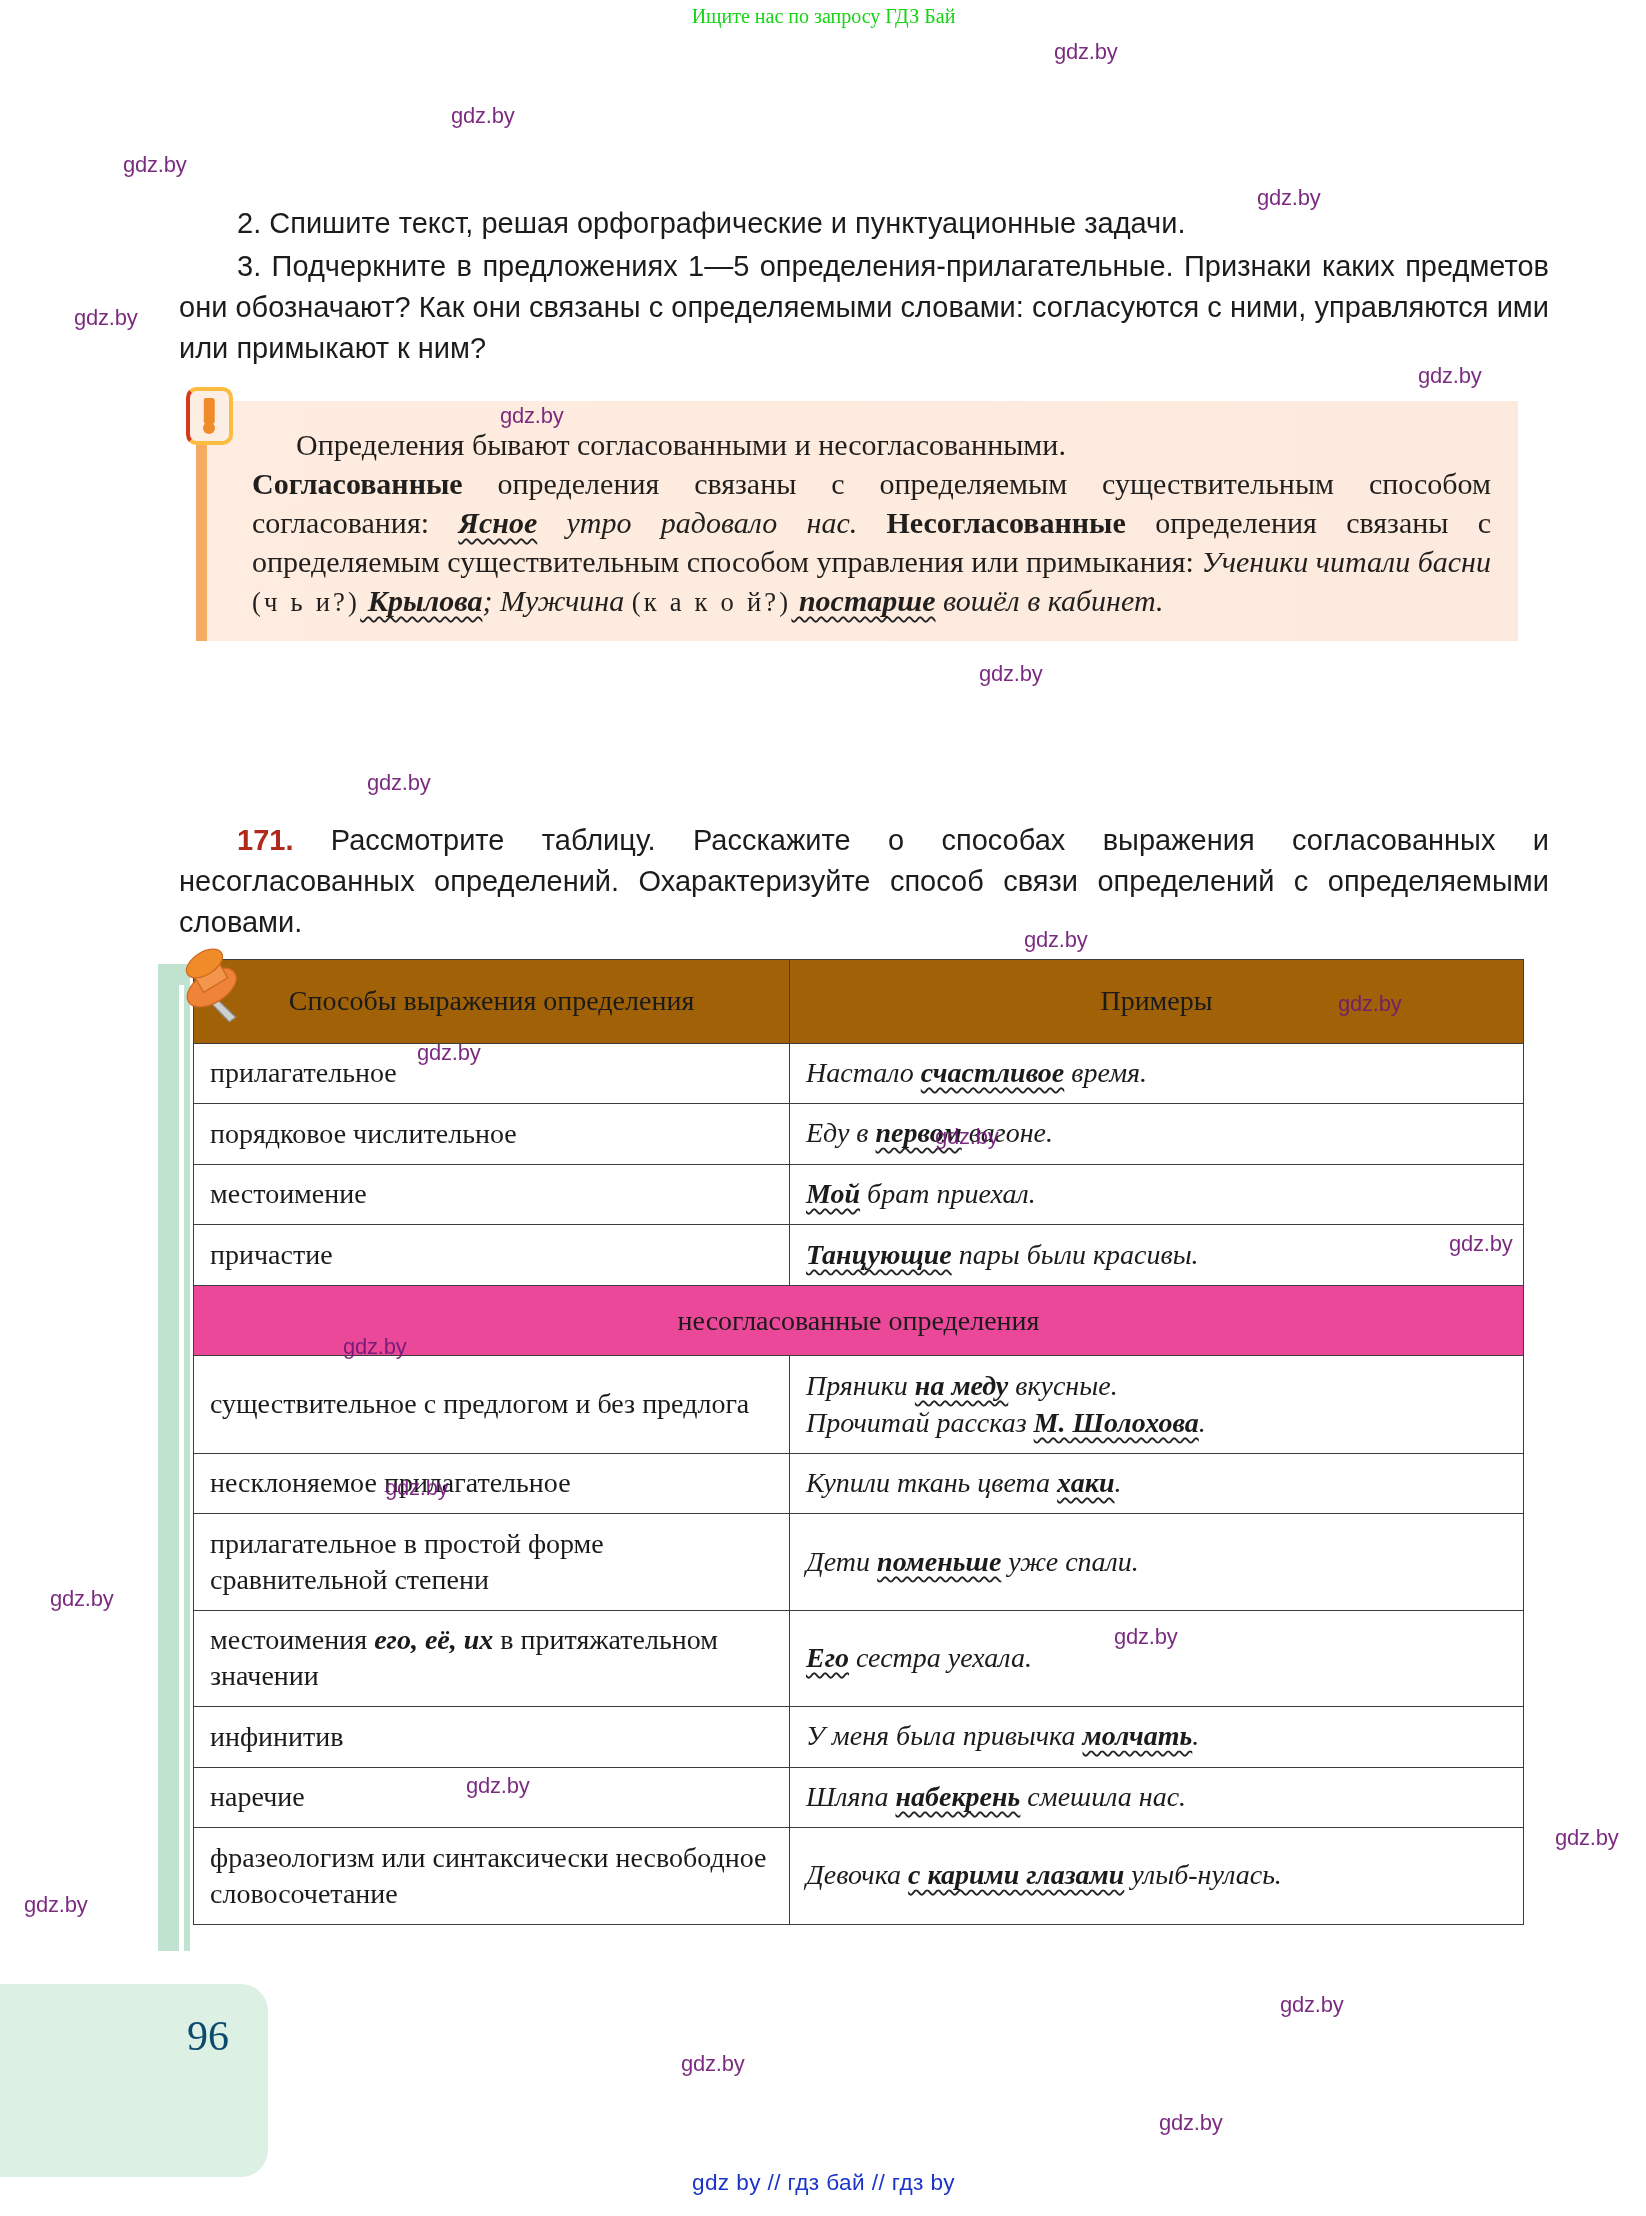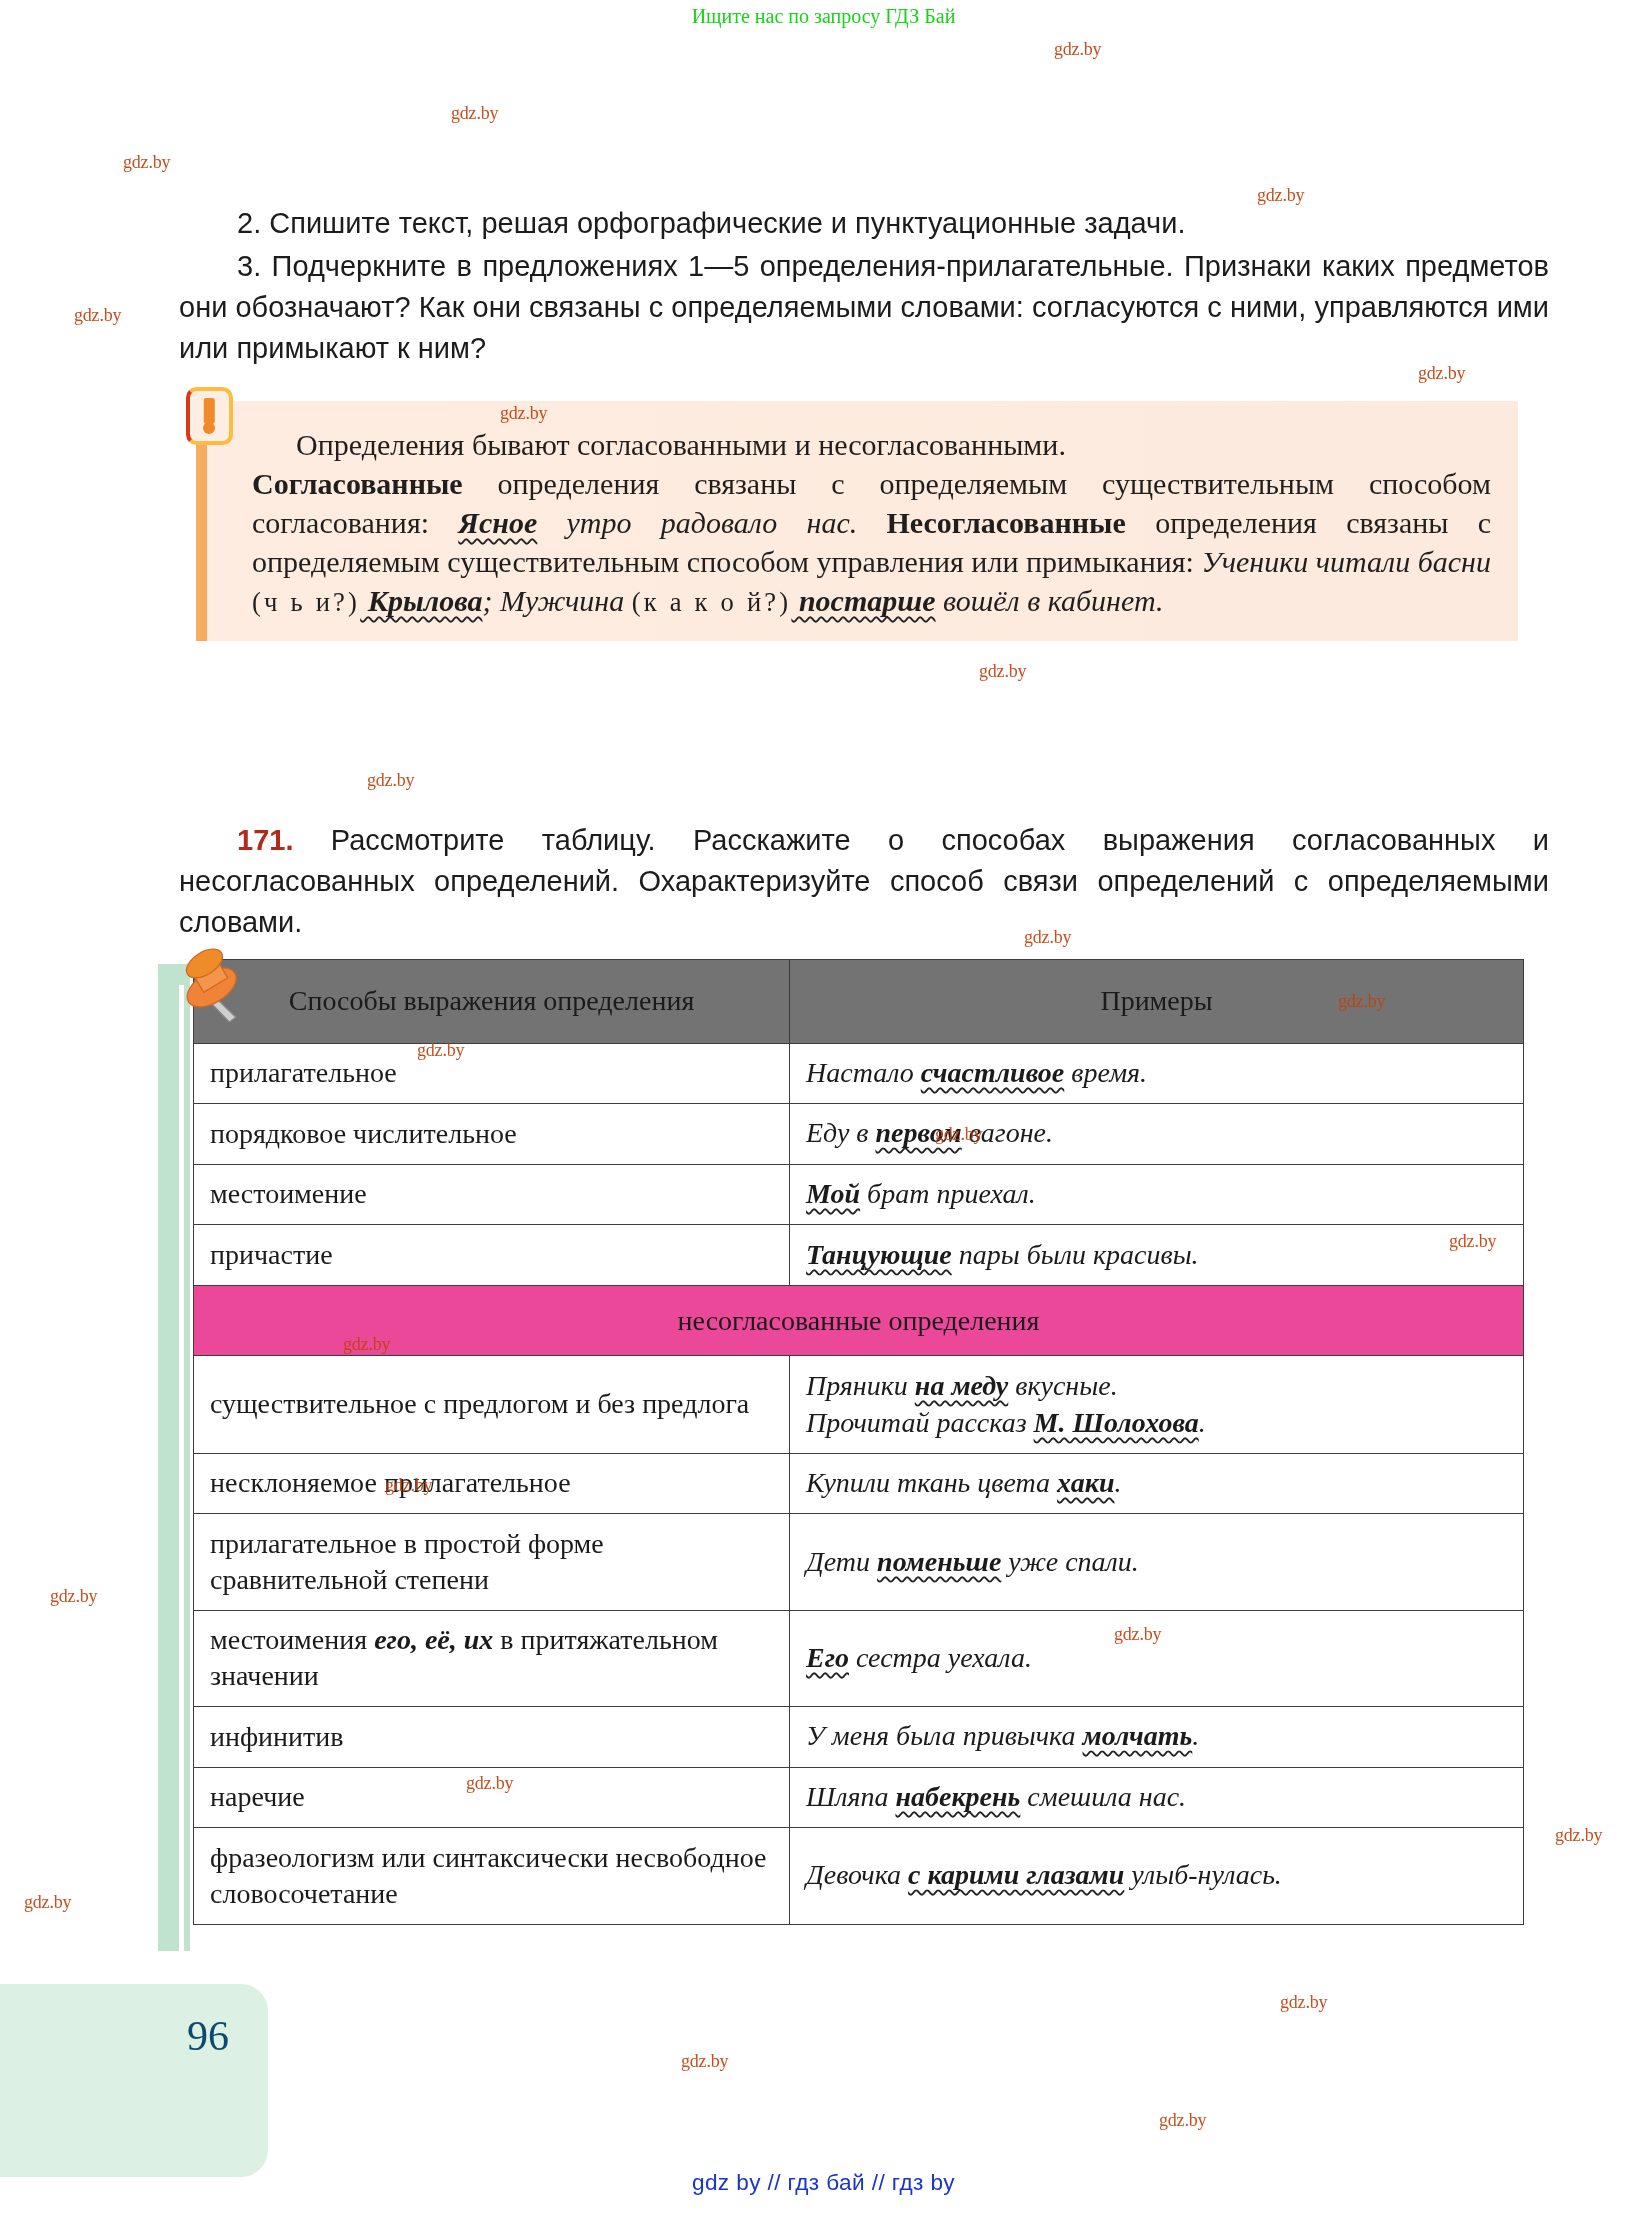--- a/index.html
+++ b/index.html
@@ -12,23 +12,23 @@
     height: 2216px;
     position: relative;
     overflow: hidden;
     font-family: "Liberation Serif", "DejaVu Serif", serif;
     color: #1a1a1a;
   }
 
   
   .wm {
     position: absolute;
-    font-family: Liberation Serif, serif;
-    font-size: 18px;
-    color: #c2410c;
+    font-family: Liberation Sans, sans-serif;
+    font-size: 22px;
+    color: #701a75;
     opacity: .92;
     white-space: nowrap;
     pointer-events: none;
     z-index: 40;
     letter-spacing: -0.2px;
   }
 
   
   .promo {
     position: absolute;
@@ -187,21 +187,21 @@
     border: 1.6px solid #3d3d3d;
     padding: 11.3px 16px;
     vertical-align: middle;
     font-size: 28px;
     font-family: "Liberation Serif", serif;
     font-weight: normal;
     color: #1b1b1b;
   }
   .col-a { width: 596px; }
   th.hd {
-    background: #737373;
+    background: #a16207;
     text-align: center;
     font-weight: bold;
     font-size: 28px;
     height: 60px;
     border-width: 2.4px;
     margin-top: 28px;
   }
   td.sect {
     text-align: center;
     font-weight: bold;

